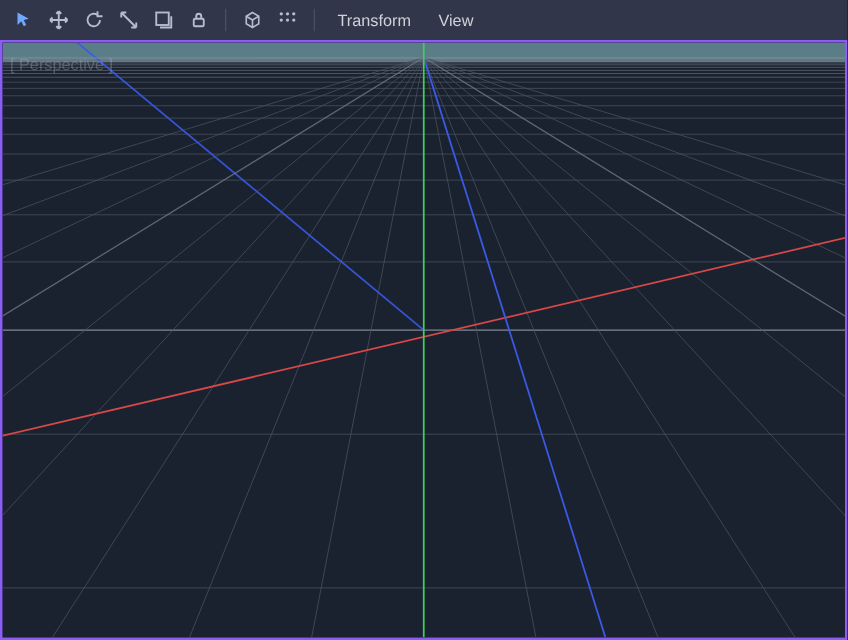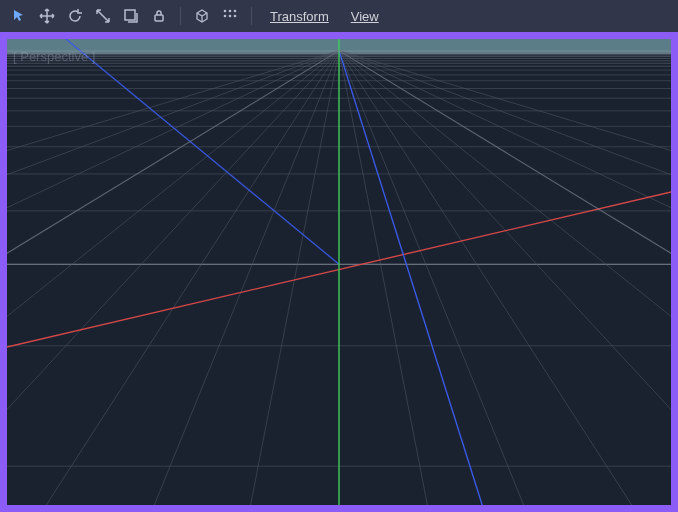--- a/index.html
+++ b/index.html
@@ -3,22 +3,22 @@
 <meta charset="utf-8">
 <style>
   * { margin: 0; padding: 0; box-sizing: border-box; }
   html, body { width: 678px; height: 512px; overflow: hidden; font-family: "Segoe UI", Arial, sans-serif; font-size: 13px; color: #cfd2d8; background: #202431; }
   .root { display: flex; flex-direction: column; width: 678px; height: 512px; }
   .toolbar { height: 32px; background: #32364a; display: flex; align-items: center; padding: 0 6px; gap: 2px; }
   .tb-btn { width: 26px; height: 26px; display: flex; align-items: center; justify-content: center; border-radius: 3px; cursor: pointer; }
   .tb-btn.active svg { color: #6fa8ff; }
   .tb-btn svg { width: 16px; height: 16px; color: #b7bccf; }
   .tb-sep { width: 1px; height: 18px; background: #4a4f66; margin: 0 6px; }
-  .menu-item { padding: 4px 10px; cursor: pointer; border-radius: 3px; color: #cfd2d8; text-decoration: underline; }
-  .viewport { position: relative; flex: 1; background: #1a2230; border: 7px solid #8b5cf6; overflow: hidden; }
+  .menu-item { padding: 4px 10px; cursor: pointer; border-radius: 3px; color: #cfd2d8; }
+  .viewport { position: relative; flex: 1; background: #1a2230; border: 2px solid #8b5cf6; overflow: hidden; }
   .viewport svg.grid { width: 100%; height: 100%; display: block; }
   .overlay-label { position: absolute; top: 10px; left: 6px; color: rgba(170,178,200,0.35); font-size: 13px; pointer-events: none; }
   .sky { fill: #5b7d88; }
   .ground { fill: #1a2230; }
   .minor { stroke: #4b5360; stroke-width: 0.6; }
   .minorF { stroke: #6d7480; stroke-width: 0.5; }
   .major { stroke: #808896; stroke-width: 1.1; }
   .axis-x { stroke: #d84848; stroke-width: 1.4; }
   .axis-y { stroke: #3fcf5a; stroke-width: 1.4; }
   .axis-z { stroke: #3a5ae8; stroke-width: 1.4; }

